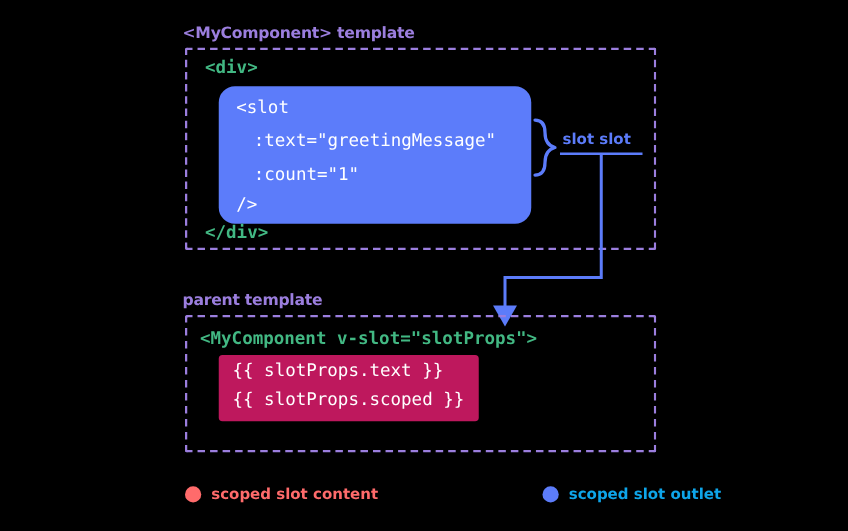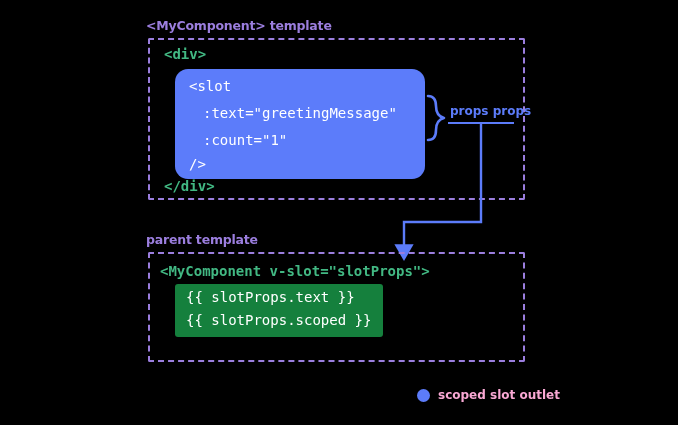--- a/index.html
+++ b/index.html
@@ -98,42 +98,42 @@
 
   
   #code-mycomp-open  { left: 160px; top: 263px; }
   #code-mycomp-close { left: 160px; top: 340px; }
 
   
   #content-box {
     position: absolute;
     left: 175px; top: 284px;
     width: 208px; height: 53px;
-    background: #15803d;
+    background: #be185d;
     border-radius: 3px;
   }
   #content-box .code { position: absolute; color: #ffffff; font-weight: normal; }
   #content-l1 { left: 11px; top: 5px; }
   #content-l2 { left: 11px; top: 28px; }
 
   
   .legend-item {
     position: absolute;
     display: flex;
     align-items: center;
     gap: 8px;
     font-family: "DejaVu Sans", "Liberation Sans", sans-serif;
     font-size: 12px;
     font-weight: bold;
     white-space: nowrap;
   }
   .legend-dot { width: 13px; height: 13px; border-radius: 50%; display: inline-block; flex: 0 0 auto; }
   #legend-content { left: 148px; top: 388px; color: #ff6b6b; }
   #legend-content .legend-dot { background: #ff6b6b; }
-  #legend-outlet  { left: 393px; top: 388px; color: #f9a8d4; padding-left: 24px; }
+  #legend-outlet  { left: 410px; top: 388px; color: #0ea5e9; padding-left: 24px; }
   #legend-outlet .legend-dot { background: #5c7cfa; }
 </style>
 </head>
 <body>
 
 <div id="stage">
 
   <div class="section-label" id="label-component">&lt;MyComponent&gt; template</div>
 
   <div class="dashed-box" id="box-component"></div>
@@ -144,21 +144,21 @@
     <div class="code" id="slot-l1">&lt;slot</div>
     <div class="code" id="slot-l2">:text="greetingMessage"</div>
     <div class="code" id="slot-l3">:count="1"</div>
     <div class="code" id="slot-l4">/&gt;</div>
   </div>
 
   <svg id="brace" viewBox="0 0 20 48">
     <path d="M 2 2 Q 10 2 10 12 Q 10 22 18 24 Q 10 26 10 36 Q 10 46 2 46" fill="none" stroke="#5c7cfa" stroke-width="2.6" stroke-linecap="round" stroke-linejoin="round"></path>
   </svg>
 
-  <div id="slot-props-label">props props</div>
+  <div id="slot-props-label">slot slot</div>
   <div id="slot-props-underline"></div>
 
   <div class="code green" id="code-div-close">&lt;/div&gt;</div>
 
   <svg id="connector">
     <defs>
       <marker id="arrowhead" markerWidth="8" markerHeight="8" refX="3.2" refY="4" orient="auto" markerUnits="strokeWidth">
         <path d="M 0 0 L 7 4 L 0 8 z" fill="#5c7cfa"></path>
       </marker>
     </defs>
@@ -170,19 +170,23 @@
   <div class="dashed-box" id="box-parent"></div>
 
   <div class="code green" id="code-mycomp-open">&lt;MyComponent v-slot="slotProps"&gt;</div>
 
   <div id="content-box">
     <div class="code" id="content-l1">{{ slotProps.text }}</div>
     <div class="code" id="content-l2">{{ slotProps.scoped }}</div>
   </div>
 
 
+  <div class="legend-item" id="legend-content">
+    <span class="legend-dot"></span>
+    <span>scoped slot content</span>
+  </div>
 
   <div class="legend-item" id="legend-outlet">
     <span class="legend-dot"></span>
     <span>scoped slot outlet</span>
   </div>
 
 </div>
 
 </body></html>

